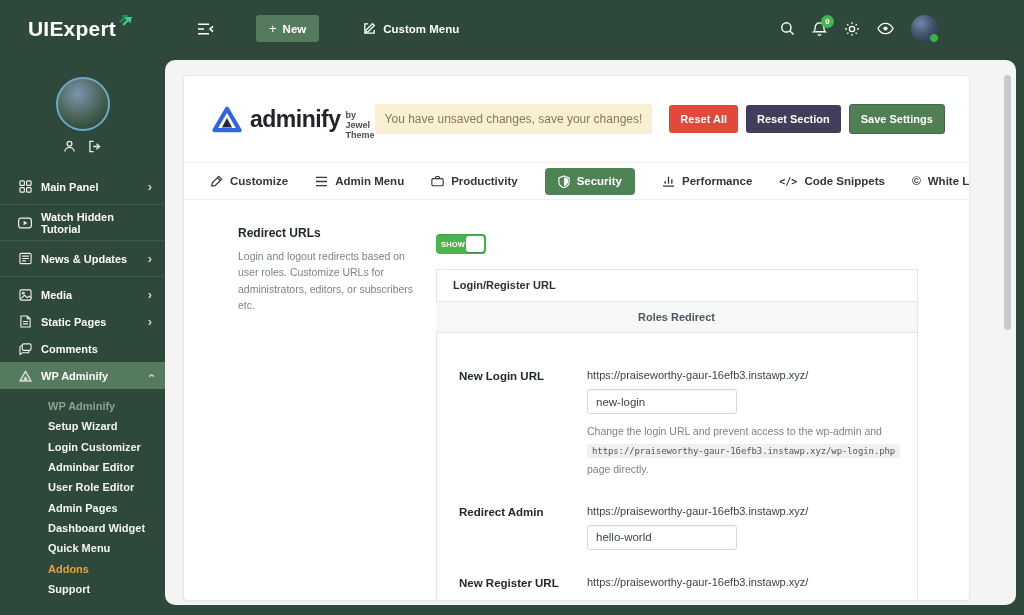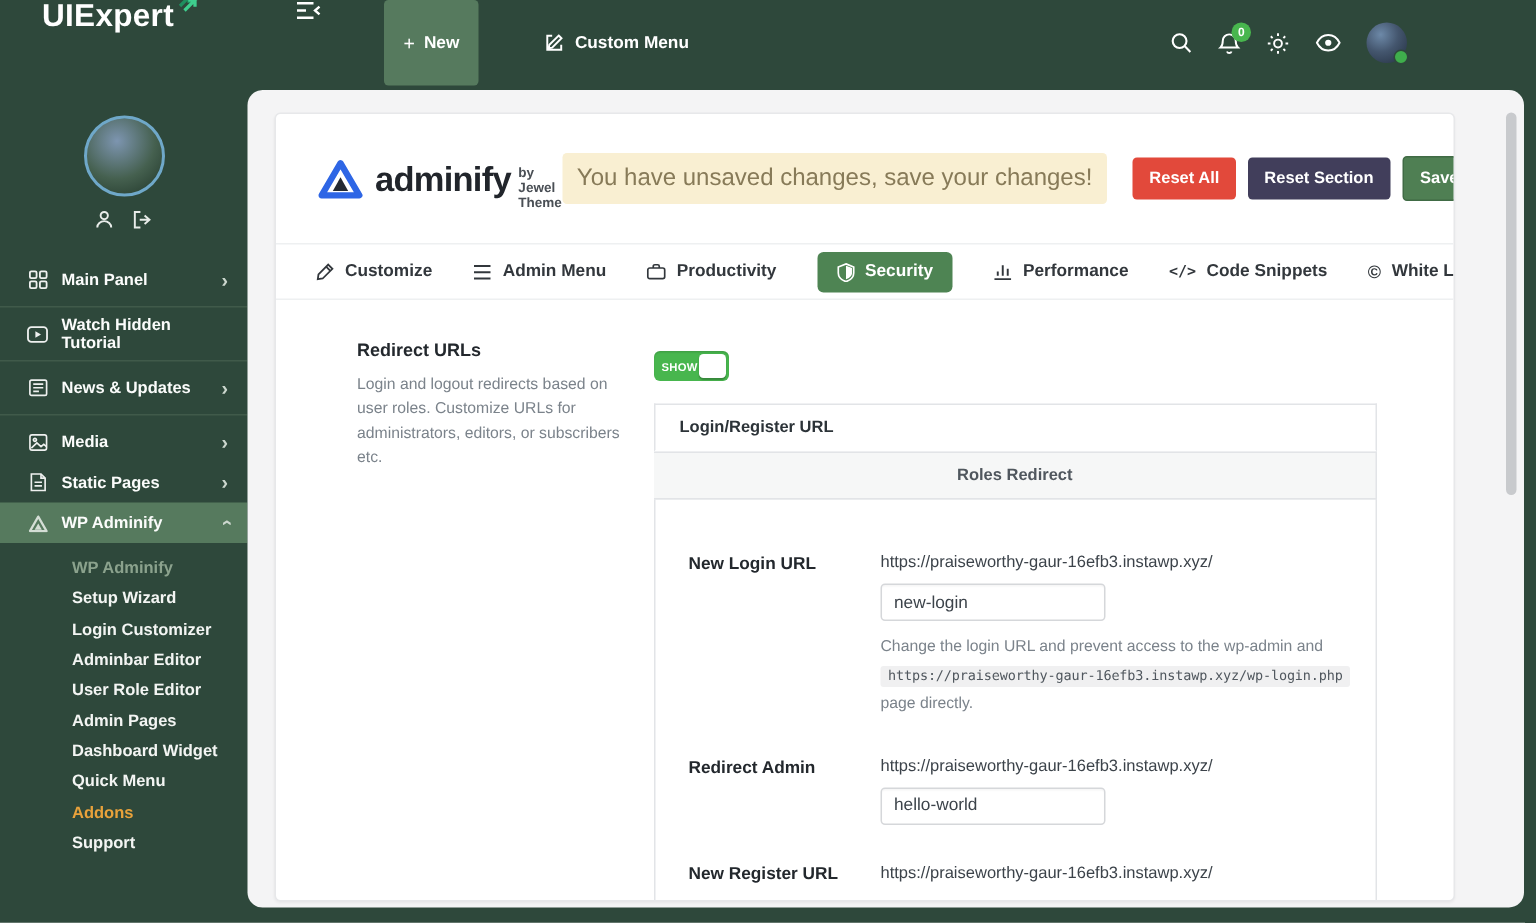--- a/index.html
+++ b/index.html
@@ -6,21 +6,21 @@
     font-family:"Liberation Sans",sans-serif;background:var(--green-dark,#2e483b);}
   *{box-sizing:border-box;}
   :root{
     --green-dark:#2e483b; --green-mid:#567a5e; --green-tab:#4e8453;
     --green-toggle:#48b64e; --red:#e2493b; --navy:#413e5b; --save:#4f7f53;
     --notice-bg:#f9efd2; --notice-tx:#877a58; --orange:#e9a23b;
   }
   svg{display:block;}
 
   
-  .topbar{position:absolute;left:0;top:0;width:952px;height:57px;display:flex;gap:24px;}
+  .topbar{position:absolute;left:0;top:0;width:952px;height:57px;display:flex;align-items:center;gap:24px;}
   .brand-logo{width:165px;padding-left:28px;display:flex;align-items:flex-start;}
   .brand-logo .txt{color:#fff;font-size:21px;font-weight:700;letter-spacing:.2px;line-height:1;}
   .brand-logo .arrow{margin-left:2px;margin-top:-5px;}
   .tb-collapse{margin-left:8px;cursor:pointer;}
   .tb-new{margin-left:18px;display:flex;align-items:center;gap:6px;background:var(--green-mid);
     color:#fff;font-size:11.5px;font-weight:700;padding:7px 13px;border-radius:3px;cursor:pointer;}
   .tb-new .plus{font-size:13px;font-weight:400;line-height:1;}
   .tb-custom{margin-left:20px;display:flex;align-items:center;gap:7px;color:#fff;
     font-size:11.5px;font-weight:700;cursor:pointer;}
   .tb-right{margin-left:auto;display:flex;align-items:center;gap:17px;padding-right:14px;}
@@ -59,21 +59,21 @@
     background:#c8cacd;border-radius:4px;cursor:pointer;}
   .card{position:absolute;left:18px;top:15px;width:787px;height:526px;background:#fff;
     border:1px solid #e7e8ea;border-radius:4px;box-shadow:0 1px 2px rgba(0,0,0,.05);overflow:hidden;}
 
   
   .card-head{height:87px;display:flex;align-items:center;padding:0 28px;border-bottom:1px solid #eef0f1;}
   .adminify{display:flex;align-items:center;justify-content:flex-end;}
   .adminify .nm{font-size:23px;font-weight:700;color:#21252b;letter-spacing:-.5px;margin-left:8px;}
   .adminify .by{font-size:9px;color:#4a4f55;font-weight:700;margin:12px 0 0 5px;}
   .head-sp{flex:1;}
-  .notice{background:var(--notice-bg);color:var(--notice-tx);font-size:16px;
+  .notice{background:var(--notice-bg);color:var(--notice-tx);font-size:12px;
     padding:8px 10px;border-radius:3px;margin-right:9px;white-space:nowrap;}
   .btn{color:#fff;font-size:11px;font-weight:700;padding:8px 11px;border-radius:3px;
     margin-left:8px;cursor:pointer;white-space:nowrap;border:none;}
   .btn.red{background:var(--red);}
   .btn.navy{background:var(--navy);}
   .btn.save{background:var(--save);border:1px solid #406b45;}
 
   
   .tabs{height:37px;display:flex;align-items:center;padding:0 26px;gap:27px;
     border-bottom:1px solid #eef0f1;}
@@ -247,20 +247,29 @@
       <svg width="11" height="13" viewBox="0 0 12 14" fill="none" stroke="#fff" stroke-width="1.2">
         <path d="M1 1 H8 L11 4 V13 H1 Z"></path>
           <path d="M8 1 V4 H11"></path>
           <path d="M3.3 7 H8.7 M3.3 9.6 H8.7"></path>
       </svg>
     </span>
     <span>Static Pages</span>
     <span class="chev">›</span>
   </div>
 
+  <div class="sb-item">
+    <span class="ic">
+      <svg width="13" height="12" viewBox="0 0 14 13" fill="none" stroke="#fff" stroke-width="1.2">
+        <rect x="3.5" y="1" width="9.5" height="7" rx="1.5"></rect>
+        <path d="M10.5 8 V10.5 H3.5 L1 12.5 V4.5 a1.5 1.5 0 0 1 1.5 -1.5 H3.5"></path>
+      </svg>
+    </span>
+    <span>Comments</span>
+  </div>
 
   <div class="sb-item active">
     <span class="ic">
       <svg width="13" height="12" viewBox="0 0 14 13" fill="none">
         <path d="M7 1.5 L13 12 H1 Z" stroke="#dfe7e0" stroke-width="1.6" stroke-linejoin="round"></path>
         <path d="M7 6.5 L9.6 11 H4.4 Z" fill="#dfe7e0"></path>
       </svg>
     </span>
     <span>WP Adminify</span>
     <span class="chev">›</span>

